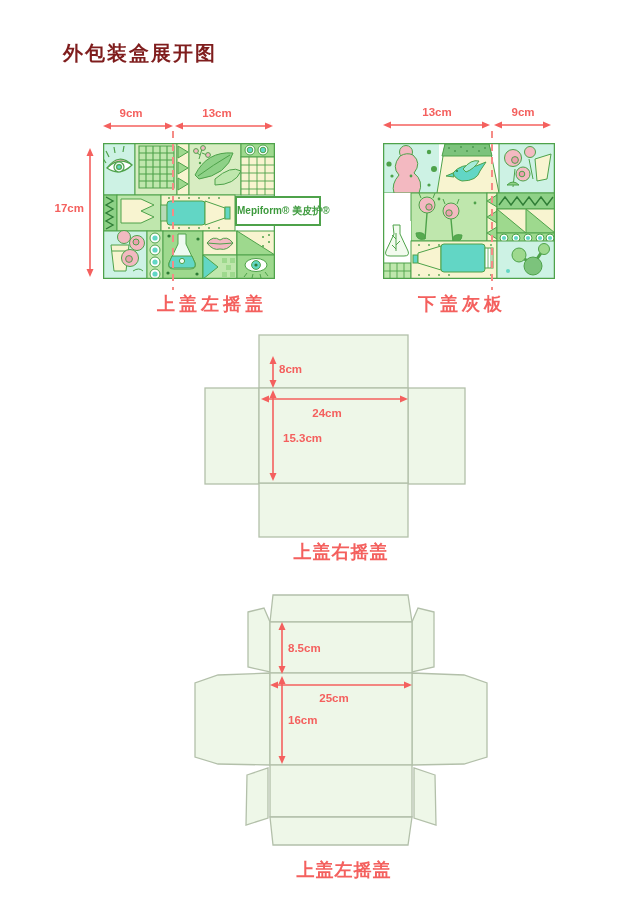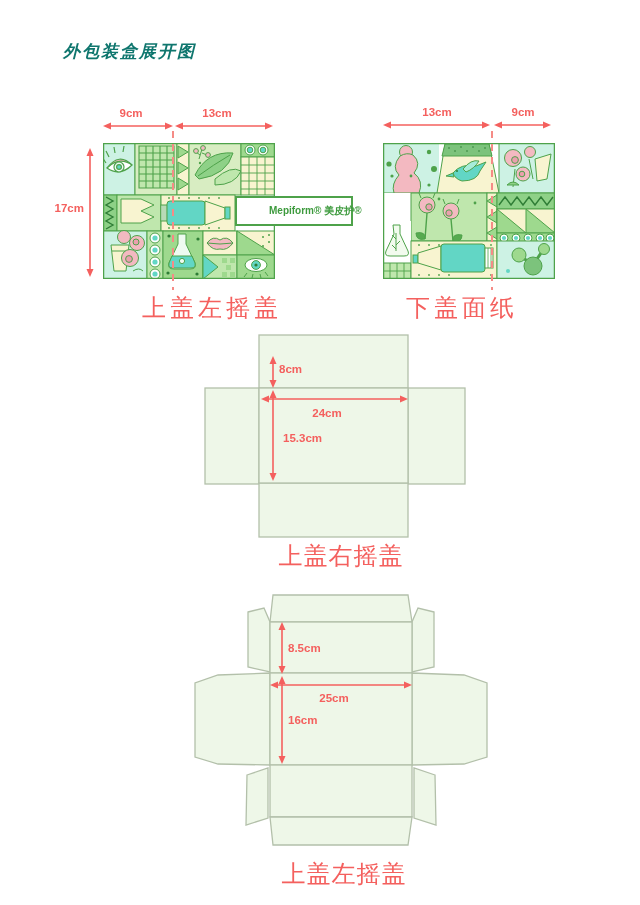--- a/index.html
+++ b/index.html
@@ -2,30 +2,30 @@
 <html><head>
 <meta charset="utf-8">
 <style>
   html,body{margin:0;padding:0;}
   body{
     width:640px;height:905px;position:relative;background:#ffffff;
     font-family:"Liberation Sans","DejaVu Sans",sans-serif;overflow:hidden;
   }
   .abs{position:absolute;}
   .page-title{
-    left:63px;top:40px;font-size:17px;font-weight:bold;color:#0f766e;letter-spacing:2px;font-style:italic;
+    left:63px;top:40px;font-size:20px;font-weight:bold;color:#7f1d1d;letter-spacing:2px;
   }
   .caption{
-    font-size:24px;font-weight:normal;color:#f4605e;text-align:center;width:160px;
+    font-size:18px;font-weight:bold;color:#f4605e;text-align:center;width:160px;
   }
   .caption.sp{letter-spacing:4px;}
   .brand-label{
     left:235px;top:196px;width:82px;height:26px;background:#ffffff;border:2px solid #4ea24a;
     color:#3d9a3d;font-size:10px;font-weight:bold;text-align:center;line-height:26px;
-    white-space:nowrap;z-index:4;padding-left:32px;
+    white-space:nowrap;z-index:4;
   }
   svg{display:block;}
   .dims{z-index:3;}
   .dim-text{fill:#f4605e;font-size:11.5px;font-weight:bold;font-family:"Liberation Sans","DejaVu Sans",sans-serif;}
   .dim-line{stroke:#f4605e;stroke-width:1.6;}
   .dim-head{fill:#f4605e;}
   .fold{stroke:#f58b86;stroke-width:2;stroke-dasharray:7 6;}
   .die{fill:#eef7e8;stroke:#b3c0aa;stroke-width:1.3;}
 </style>
 </head>
@@ -361,21 +361,21 @@
   </g>
   <g>
     <line class="dim-line" x1="139" y1="27" x2="186" y2="27"></line>
     <polygon class="dim-head" points="134,27 142,23.5 142,30.5"></polygon>
     <polygon class="dim-head" points="191,27 183,23.5 183,30.5"></polygon>
     <text class="dim-text" x="163" y="18" text-anchor="middle">9cm</text>
   </g>
   <line class="fold" x1="132" y1="33" x2="132" y2="192"></line>
 </svg>
 
-<div class="abs caption sp" style="left:382px;top:292px;">下盖面纸</div>
+<div class="abs caption sp" style="left:382px;top:292px;">下盖灰板</div>
 
 <svg class="abs" style="left:195px;top:330px;" width="280" height="212" viewBox="0 0 280 212">
   <rect class="die" x="64" y="5" width="149" height="53"></rect>
   <rect class="die" x="10" y="58" width="54" height="96"></rect>
   <rect class="die" x="213" y="58" width="57" height="96"></rect>
   <rect class="die" x="64" y="153" width="149" height="54"></rect>
   <rect class="die" x="64" y="58" width="149" height="95"></rect>
   <g>
     <line class="dim-line" x1="78" y1="31" x2="78" y2="53"></line>
     <polygon class="dim-head" points="78,26 74.5,34 81.5,34"></polygon>

